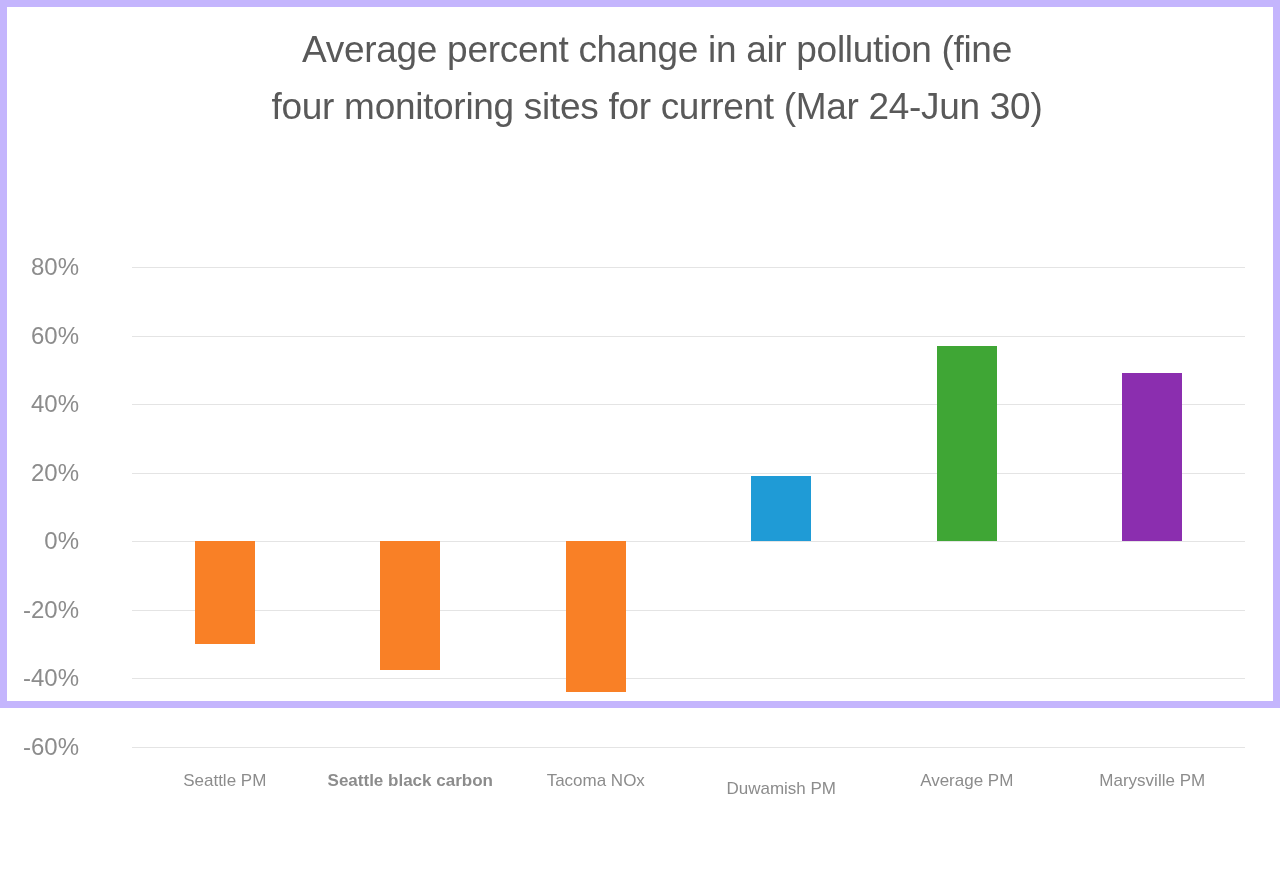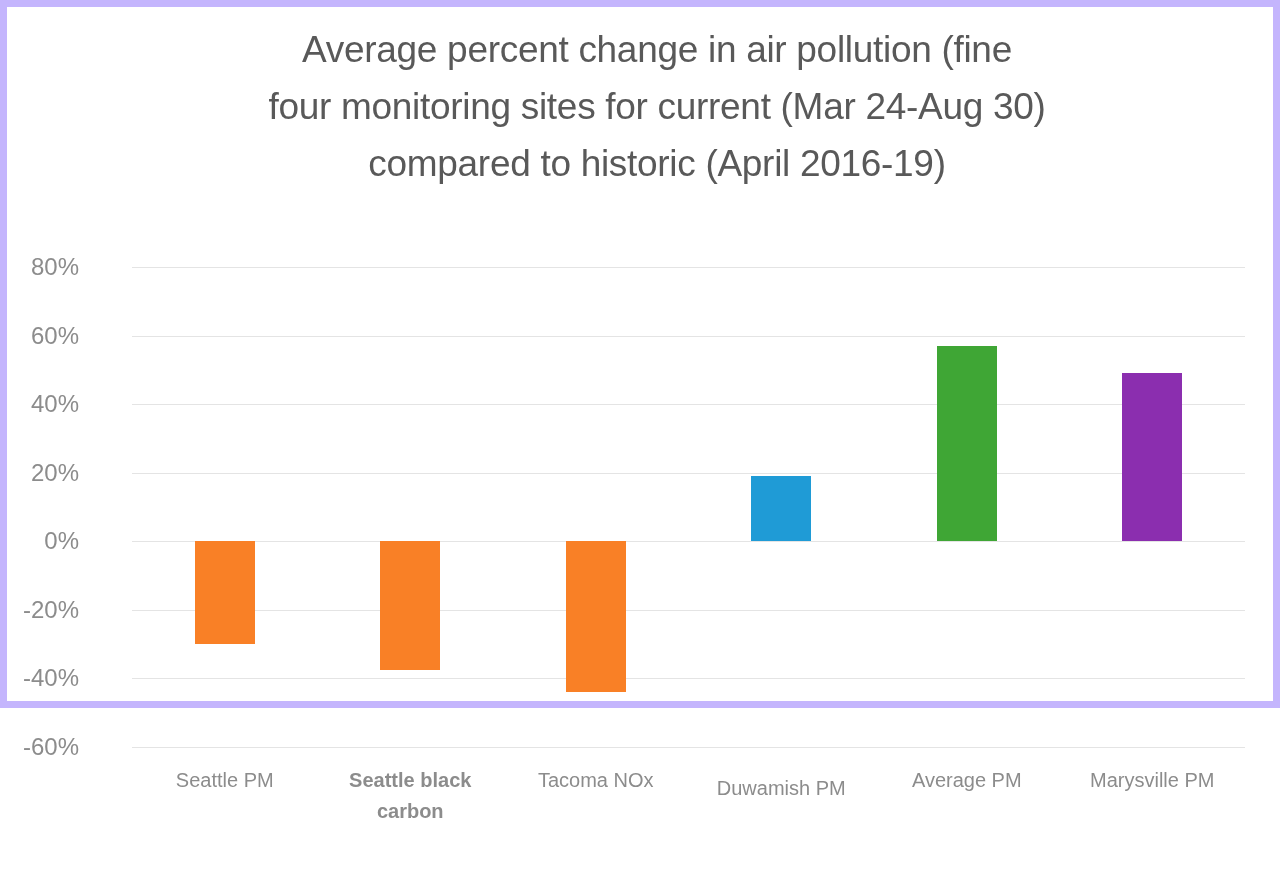--- a/index.html
+++ b/index.html
@@ -73,34 +73,33 @@
 
   .bar {
     position: absolute;
     box-sizing: border-box;
   }
 
   .xlabel {
     position: absolute;
     text-align: center;
     color: #8c8c8c;
-    font-size: 20px;
+    font-size: 17px;
     line-height: 31px;
     font-family: "Liberation Sans", sans-serif;
   }
 </style>
 </head>
 <body>
 
 <div id="chart-frame">
 
   <div id="chart-title">
     <span class="tline">Average percent change in air pollution (fine</span>
-    <span class="tline">four monitoring sites for current (Mar 24-Aug 30)</span>
-    <span class="tline">compared to historic (April 2016-19)</span>
+    <span class="tline">four monitoring sites for current (Mar 24-Jun 30)</span>
   </div>
 
   <div id="plot-area">
     <div id="gridlines">
         <div class="gridline" style="top: 0px; background: rgb(228, 228, 228);"></div>
         <div class="gridline" style="top: 68.5714px; background: rgb(228, 228, 228);"></div>
         <div class="gridline" style="top: 137.143px; background: rgb(228, 228, 228);"></div>
         <div class="gridline" style="top: 205.714px; background: rgb(228, 228, 228);"></div>
         <div class="gridline" style="top: 274.286px; background: rgb(228, 228, 228);"></div>
         <div class="gridline" style="top: 342.857px; background: rgb(228, 228, 228);"></div>

